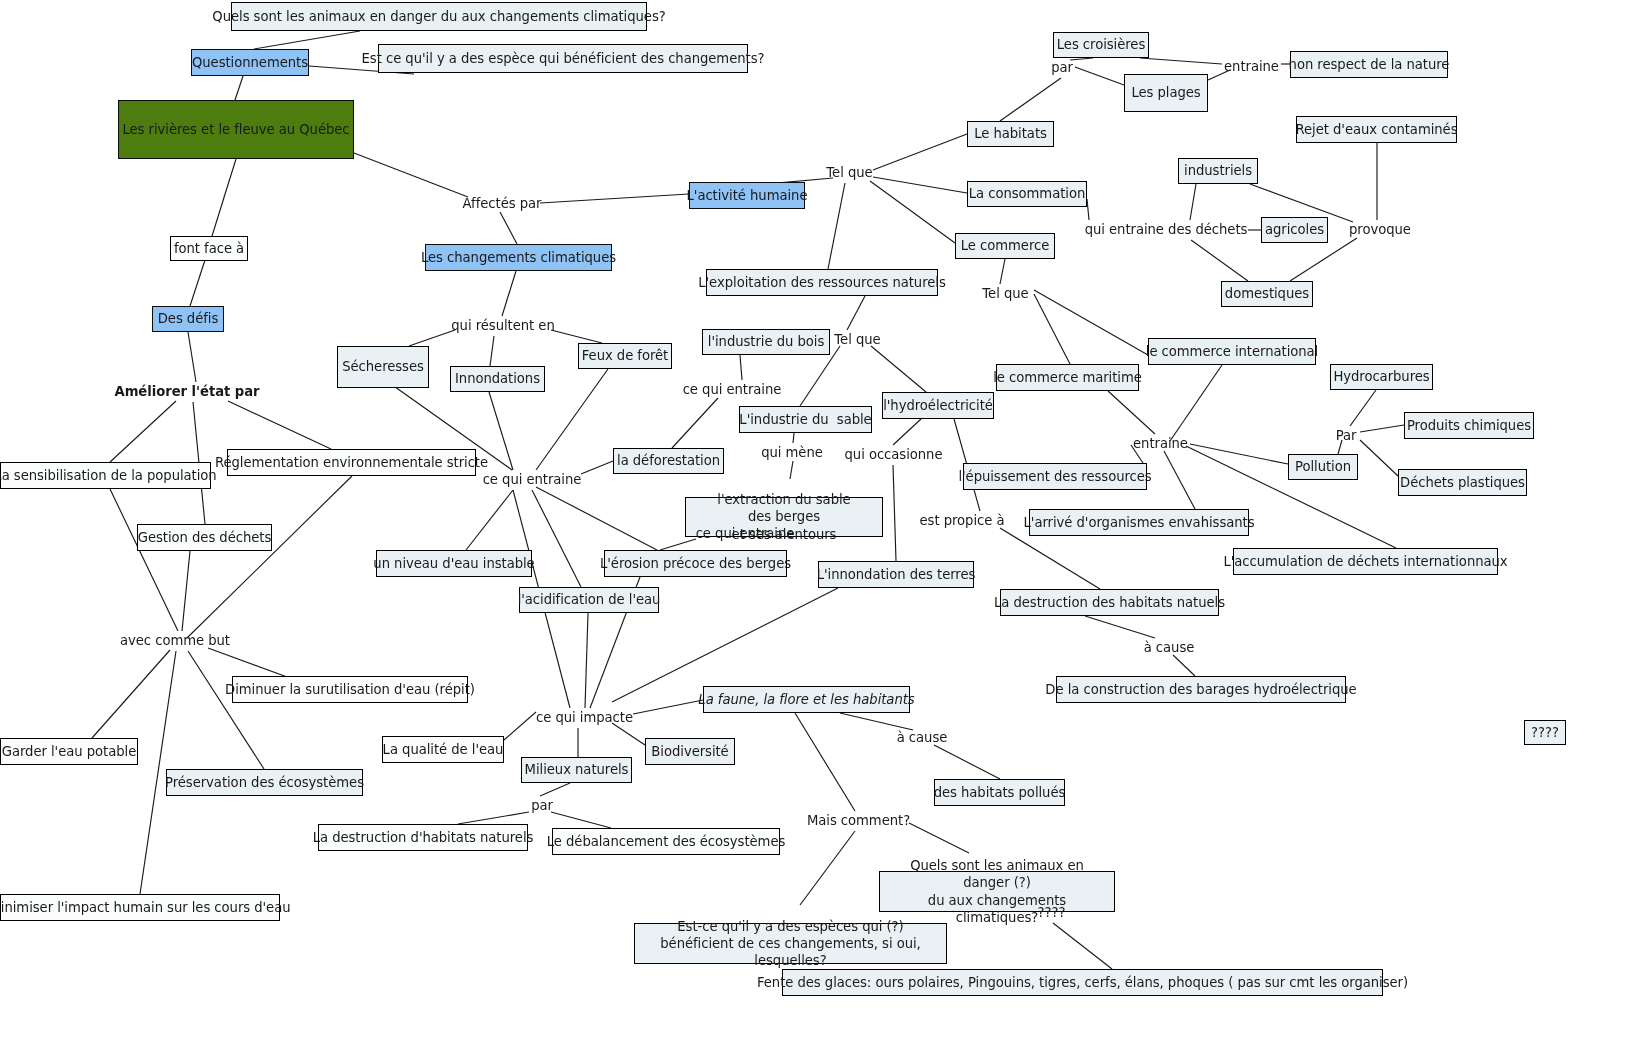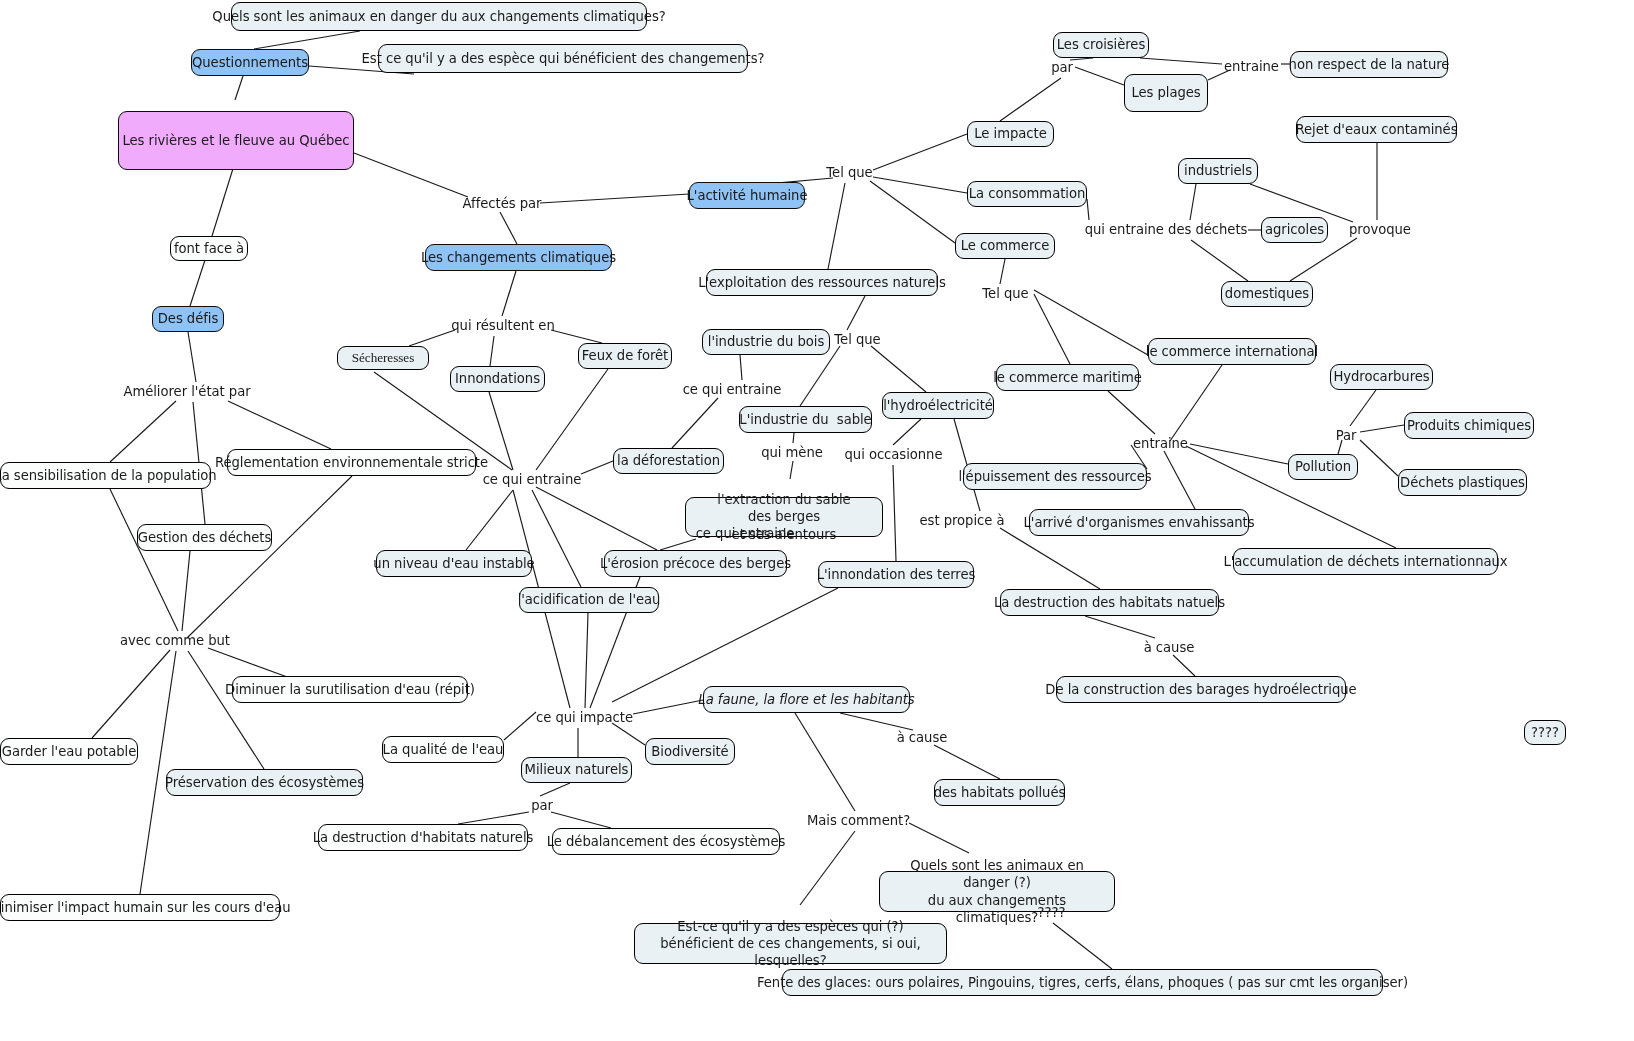--- a/index.html
+++ b/index.html
@@ -25,31 +25,31 @@
   }
   #edges line { stroke: #1a1a1a; stroke-width: 1.15; }
 
   .node {
     position: absolute;
     display: flex;
     align-items: center;
     justify-content: center;
     text-align: center;
     border: 1.2px solid #000000;
-    border-radius: 9px;
+    border-radius: 0;
     background: #eaf1f4;
     color: #1a1a1a;
     font-size: 13.2px;
     line-height: 1.18;
     padding: 3px 20px;
     white-space: pre;
     letter-spacing: -0.05px;
   }
   .node.blue { background: #8fc2f5; border-color: #0d0d0d; }
-  .node.green { background: #f0abfc; border-color: #0d0d0d; margin-top: 11px; }
+  .node.green { background: #4d7c0f; border-color: #0d0d0d; }
   .node.white { background: #fbfdfd; }
   .node.multi { white-space: pre-line; line-height: 1.3; margin-top: 18px; }
 
   .linklabel {
     position: absolute;
     color: #1a1a1a;
     font-size: 13.2px;
     line-height: 1.1;
     background: transparent;
     white-space: pre;
@@ -166,29 +166,29 @@
       <div class="node blue" style="left: 191px; top: 49px; width: 118px; height: 27px;">Questionnements</div>
       <div class="node " style="left: 378px; top: 44px; width: 370px; height: 29px;">Est ce qu'il y a des espèce qui bénéficient des changements?</div>
       <div class="node green" style="left: 118px; top: 100px; width: 236px; height: 59px;">Les rivières et le fleuve au Québec</div>
       <div class="node blue" style="left: 689px; top: 182px; width: 116px; height: 27px;">L'activité humaine</div>
       <div class="node blue" style="left: 425px; top: 244px; width: 187px; height: 27px;">Les changements climatiques</div>
       <div class="node white" style="left: 170px; top: 236px; width: 78px; height: 25px;">font face à</div>
       <div class="node blue" style="left: 152px; top: 306px; width: 72px; height: 26px;">Des défis</div>
       <div class="node " style="left: 1053px; top: 32px; width: 96px; height: 26px;">Les croisières</div>
       <div class="node " style="left: 1124px; top: 74px; width: 84px; height: 38px;">Les plages</div>
       <div class="node " style="left: 1290px; top: 51px; width: 158px; height: 27px;">non respect de la nature</div>
-      <div class="node " style="left: 967px; top: 121px; width: 87px; height: 26px;">Le impacte</div>
+      <div class="node " style="left: 967px; top: 121px; width: 87px; height: 26px;">Le habitats</div>
       <div class="node " style="left: 967px; top: 181px; width: 120px; height: 26px;">La consommation</div>
       <div class="node " style="left: 955px; top: 233px; width: 100px; height: 26px;">Le commerce</div>
       <div class="node " style="left: 1296px; top: 116px; width: 161px; height: 27px;">Rejet d'eaux contaminés</div>
       <div class="node " style="left: 1178px; top: 158px; width: 80px; height: 26px;">industriels</div>
       <div class="node " style="left: 1261px; top: 217px; width: 67px; height: 26px;">agricoles</div>
       <div class="node " style="left: 1221px; top: 281px; width: 92px; height: 26px;">domestiques</div>
       <div class="node " style="left: 706px; top: 269px; width: 232px; height: 27px;">L'exploitation des ressources naturels</div>
-      <div class="node " style="left: 337px; top: 346px; width: 92px; height: 24px; font-family: Liberation Serif, serif;">Sécheresses</div>
+      <div class="node " style="left: 337px; top: 346px; width: 92px; height: 42px;">Sécheresses</div>
       <div class="node " style="left: 450px; top: 366px; width: 95px; height: 26px;">Innondations</div>
       <div class="node " style="left: 578px; top: 343px; width: 94px; height: 26px;">Feux de forêt</div>
       <div class="node " style="left: 702px; top: 329px; width: 128px; height: 26px;">l'industrie du bois</div>
       <div class="node " style="left: 996px; top: 364px; width: 143px; height: 27px;">le commerce maritime</div>
       <div class="node " style="left: 1148px; top: 338px; width: 168px; height: 27px;">le commerce international</div>
       <div class="node " style="left: 1330px; top: 364px; width: 103px; height: 26px;">Hydrocarbures</div>
       <div class="node " style="left: 739px; top: 406px; width: 133px; height: 27px;">L'industrie du  sable</div>
       <div class="node " style="left: 882px; top: 392px; width: 112px; height: 27px;">l'hydroélectricité</div>
       <div class="node " style="left: 1404px; top: 412px; width: 130px; height: 27px;">Produits chimiques</div>
       <div class="node " style="left: 613px; top: 448px; width: 111px; height: 26px;">la déforestation</div>
@@ -229,21 +229,21 @@
   <div id="label-layer">
       <div class="linklabel" style="left: 460px; top: 194px; width: 84px; height: 20px;">Affectés par</div>
       <div class="linklabel" style="left: 821px; top: 163px; width: 57px; height: 20px;">Tel que</div>
       <div class="linklabel" style="left: 1049px; top: 58px; width: 26px; height: 20px;">par</div>
       <div class="linklabel" style="left: 1222px; top: 57px; width: 59px; height: 20px;">entraine</div>
       <div class="linklabel" style="left: 1084px; top: 220px; width: 164px; height: 20px;">qui entraine des déchets</div>
       <div class="linklabel" style="left: 1348px; top: 220px; width: 64px; height: 20px;">provoque</div>
       <div class="linklabel" style="left: 977px; top: 284px; width: 57px; height: 20px;">Tel que</div>
       <div class="linklabel" style="left: 451px; top: 316px; width: 104px; height: 20px;">qui résultent en</div>
       <div class="linklabel" style="left: 829px; top: 330px; width: 57px; height: 20px;">Tel que</div>
-      <div class="linklabel" style="left: 122px; top: 382px; width: 130px; height: 20px;">Améliorer l'état par</div>
+      <div class="linklabel" style="left: 122px; top: 382px; width: 130px; height: 20px; font-weight: bold;">Améliorer l'état par</div>
       <div class="linklabel" style="left: 683px; top: 380px; width: 98px; height: 20px;">ce qui entraine</div>
       <div class="linklabel" style="left: 1332px; top: 426px; width: 28px; height: 20px;">Par</div>
       <div class="linklabel" style="left: 1131px; top: 434px; width: 59px; height: 20px;">entraine</div>
       <div class="linklabel" style="left: 760px; top: 443px; width: 64px; height: 20px;">qui mène</div>
       <div class="linklabel" style="left: 843px; top: 445px; width: 101px; height: 20px;">qui occasionne</div>
       <div class="linklabel" style="left: 483px; top: 470px; width: 98px; height: 20px;">ce qui entraine</div>
       <div class="linklabel" style="left: 696px; top: 524px; width: 98px; height: 20px;">ce qui entraine</div>
       <div class="linklabel" style="left: 919px; top: 511px; width: 86px; height: 20px;">est propice à</div>
       <div class="linklabel" style="left: 122px; top: 631px; width: 106px; height: 20px;">avec comme but</div>
       <div class="linklabel" style="left: 1142px; top: 638px; width: 54px; height: 20px;">à cause</div>

